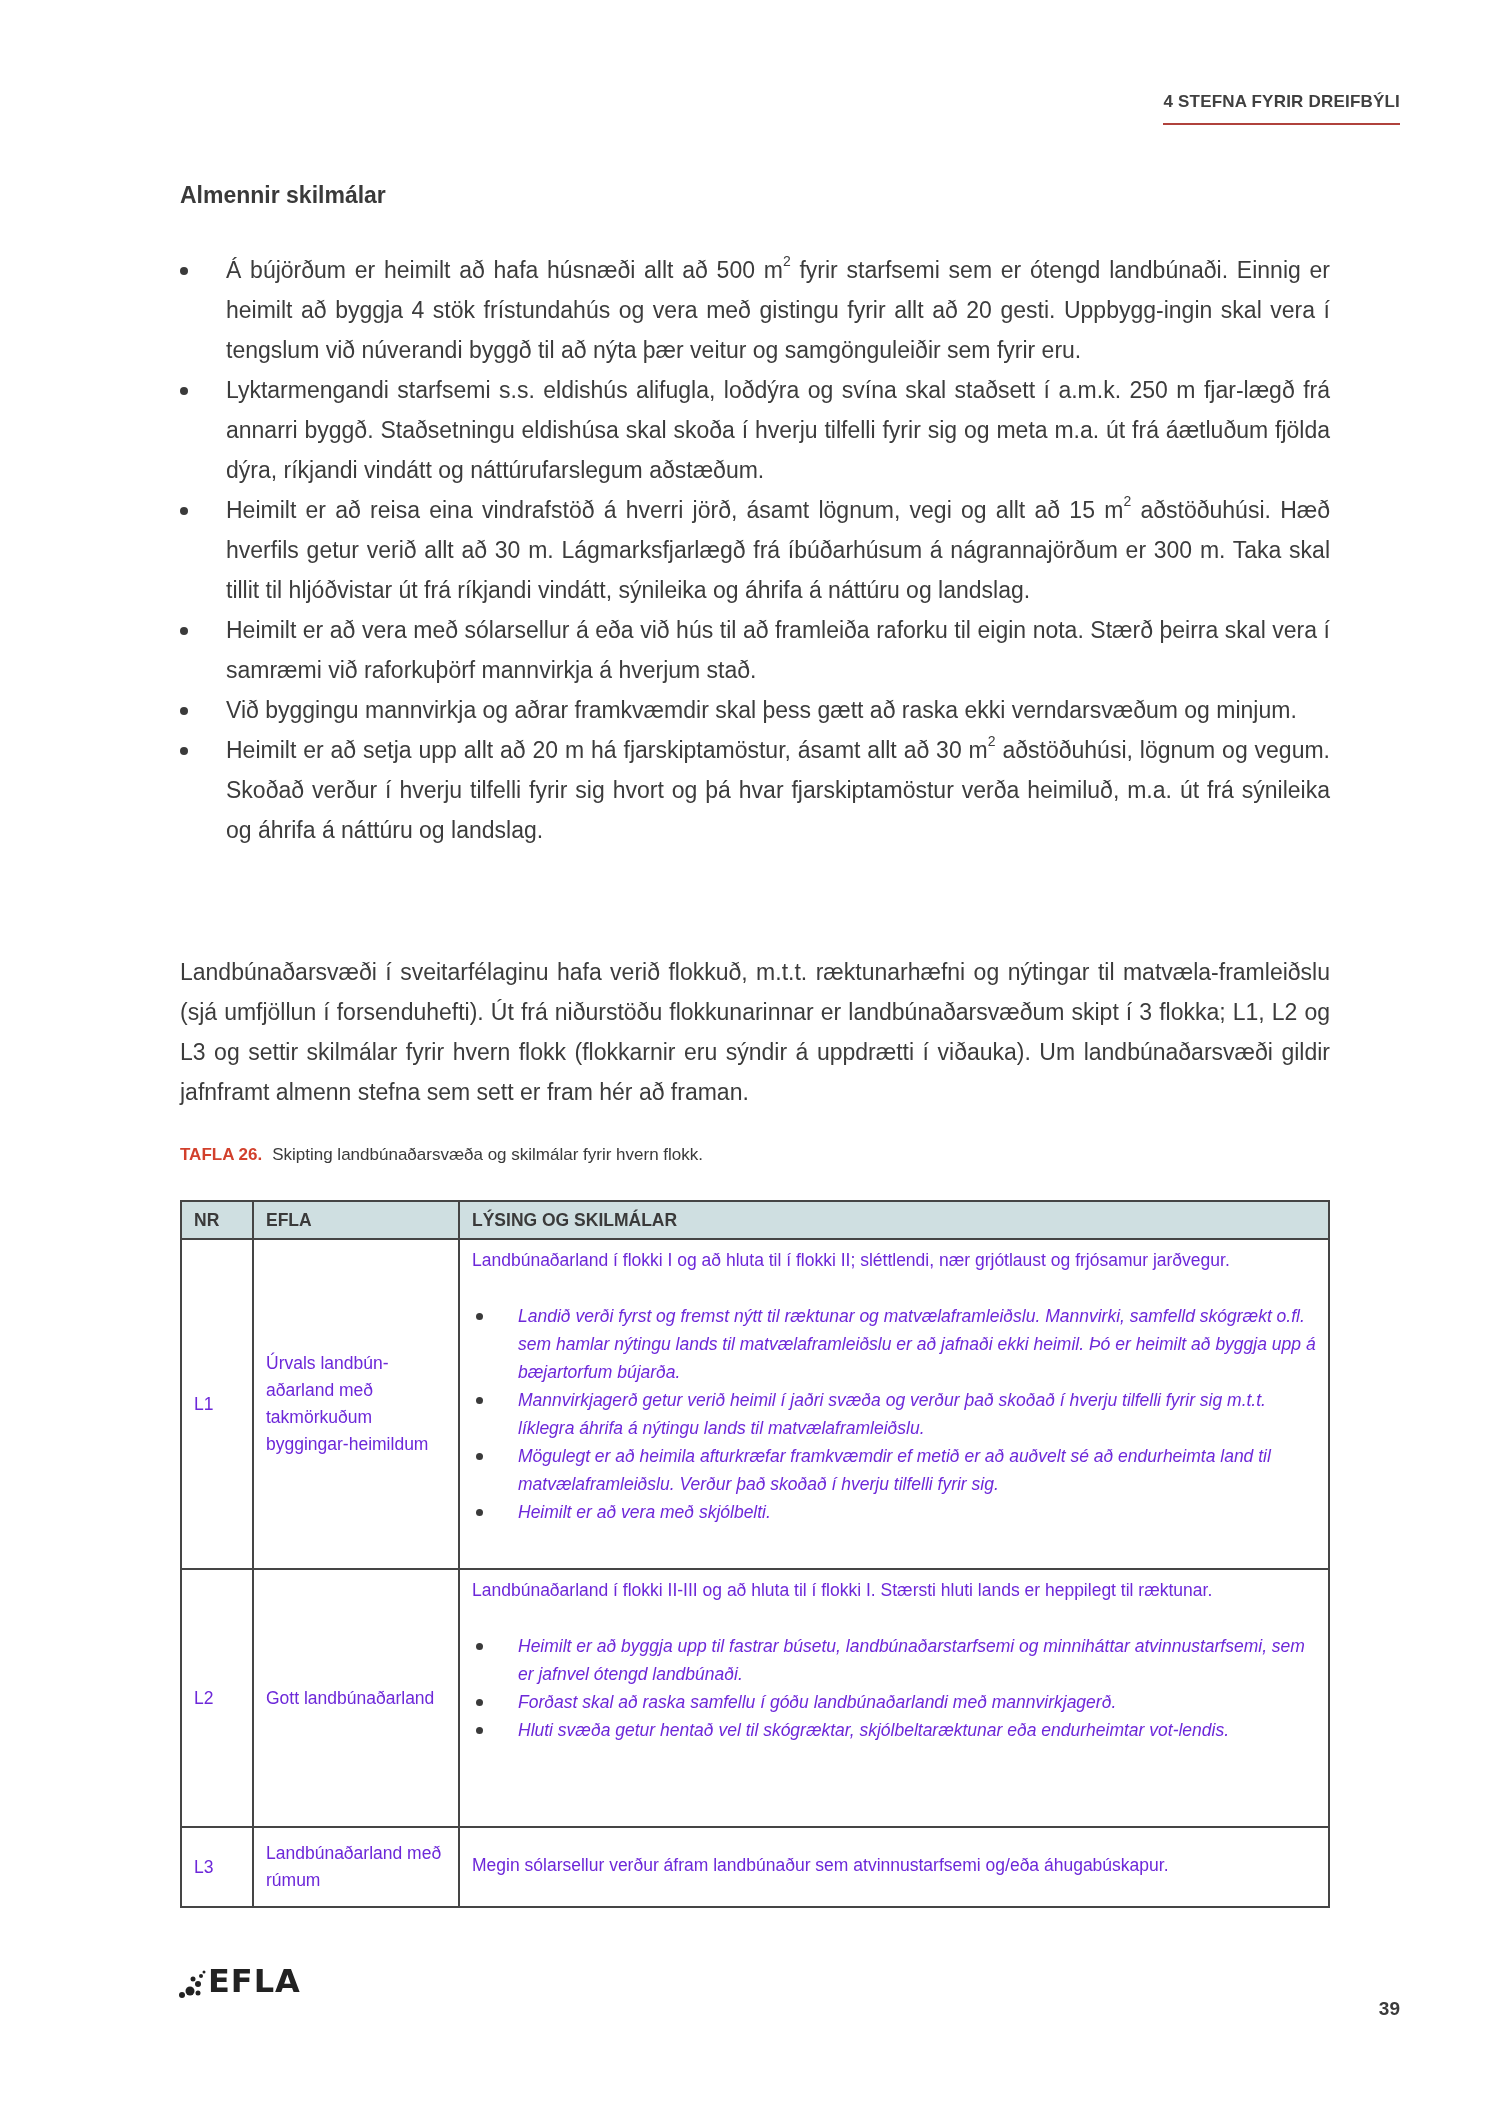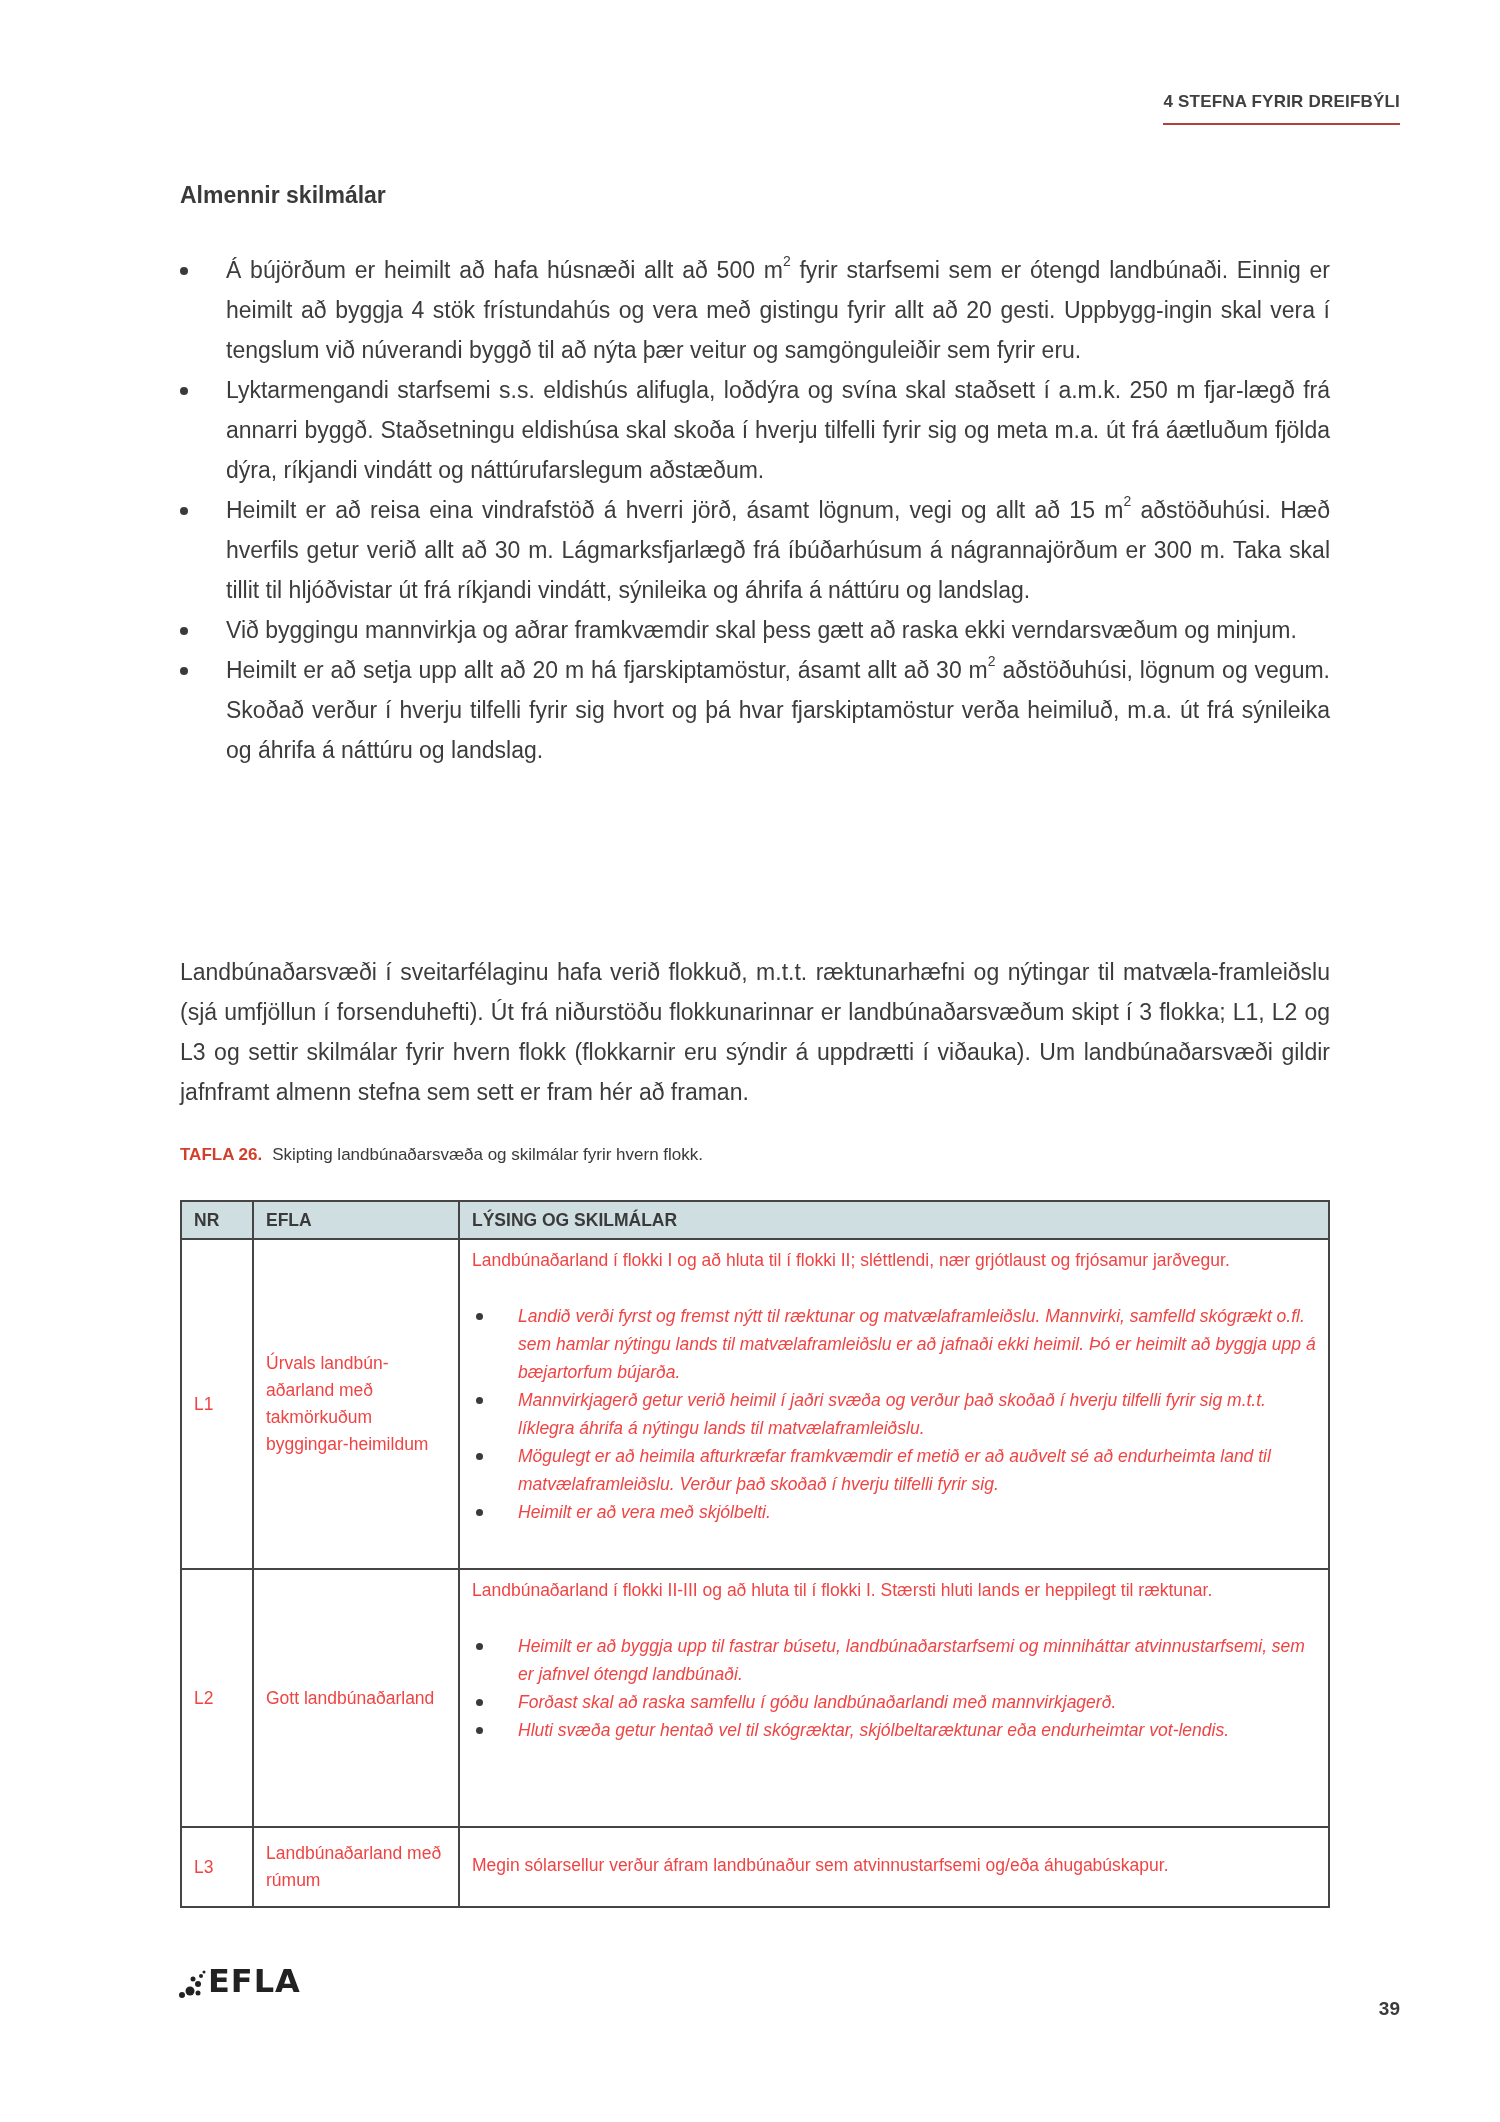--- a/index.html
+++ b/index.html
@@ -18,21 +18,21 @@
   .bullets li .dot { position: absolute; left: 0; top: 17px; width: 8px; height: 8px; border-radius: 50%; background: #3a3a3a; }
   sup { font-size: 14px; line-height: 0; position: relative; top: -3px; vertical-align: super; }
 
   .paragraph { position: absolute; left: 180px; top: 952px; width: 1150px; font-size: 23px; line-height: 40px;
                color: #3c3c3c; text-align: justify; margin: 0; }
 
   .caption { position: absolute; left: 180px; top: 1145px; font-size: 17px; color: #3a3a3a; }
   .caption .label { color: #d2402c; font-weight: bold; margin-right: 10px; }
 
   table.tbl { position: absolute; left: 180px; top: 1200px; width: 1150px; border-collapse: collapse; }
-  table.tbl th, table.tbl td { border: 2px solid #454545; vertical-align: middle; font-size: 17.5px; color: #ef4444; }
+  table.tbl th, table.tbl td { border: 2px solid #454545; vertical-align: middle; font-size: 17.5px; color: #6d28d9; }
   table.tbl th { background: #cfdfe1; font-weight: bold; text-align: left; padding: 4px 12px; height: 28px; color: #3a3a3a; }
   table.tbl td.nr { width: 46px; padding: 0 12px; }
   table.tbl td.heiti { width: 180px; padding: 12px 12px; line-height: 27px; }
   table.tbl td.desc { padding: 6px 12px 10px 12px; vertical-align: top; line-height: 28px; }
   .desc .intro { margin: 0 0 28px 0; }
   .desc ul { list-style: none; margin: 0; padding: 0; font-style: italic; }
   .desc ul li { position: relative; padding-left: 46px; }
   .desc ul li .dot { position: absolute; left: 4px; top: 11px; width: 7px; height: 7px; border-radius: 50%; background: #3a3a3a; }
   td.l3desc { vertical-align: middle !important; }
   tr.r1 { height: 330px; }
@@ -49,20 +49,21 @@
 <div class="page">
 
   <div class="running-header">4  STEFNA FYRIR DREIFBÝLI</div>
 
   <div class="section-title">Almennir skilmálar</div>
 
   <ul class="bullets">
     <li><span class="dot"></span><span>Á bújörðum er heimilt að hafa húsnæði allt að 500 m</span><sup>2</sup><span> fyrir starfsemi sem er ótengd landbúnaði. Einnig er heimilt að byggja 4 stök frístundahús og vera með gistingu fyrir allt að 20 gesti. Uppbygg-ingin skal vera í tengslum við núverandi byggð til að nýta þær veitur og samgönguleiðir sem fyrir eru.</span></li>
     <li><span class="dot"></span><span>Lyktarmengandi starfsemi s.s. eldishús alifugla, loðdýra og svína skal staðsett í a.m.k. 250 m fjar-lægð frá annarri byggð. Staðsetningu eldishúsa skal skoða í hverju tilfelli fyrir sig og meta m.a. út frá áætluðum fjölda dýra, ríkjandi vindátt og náttúrufarslegum aðstæðum.</span></li>
     <li><span class="dot"></span><span>Heimilt er að reisa eina vindrafstöð á hverri jörð, ásamt lögnum, vegi og allt að 15 m</span><sup>2</sup><span> aðstöðuhúsi. Hæð hverfils getur verið allt að 30 m. Lágmarksfjarlægð frá íbúðarhúsum á nágrannajörðum er 300 m. Taka skal tillit til hljóðvistar út frá ríkjandi vindátt, sýnileika og áhrifa á náttúru og landslag.</span></li>
+    <li><span class="dot"></span><span>Heimilt er að vera með sólarsellur á eða við hús til að framleiða raforku til eigin nota. Stærð þeirra skal vera í samræmi við raforkuþörf mannvirkja á hverjum stað.</span></li>
     <li><span class="dot"></span><span>Við byggingu mannvirkja og aðrar framkvæmdir skal þess gætt að raska ekki verndarsvæðum og minjum.</span></li>
     <li><span class="dot"></span><span>Heimilt er að setja upp allt að 20 m há fjarskiptamöstur, ásamt allt að 30 m</span><sup>2</sup><span> aðstöðuhúsi, lögnum og vegum. Skoðað verður í hverju tilfelli fyrir sig hvort og þá hvar fjarskiptamöstur verða heimiluð, m.a. út frá sýnileika og áhrifa á náttúru og landslag.</span></li>
   </ul>
 
   <p class="paragraph">Landbúnaðarsvæði í sveitarfélaginu hafa verið flokkuð, m.t.t. ræktunarhæfni og nýtingar til matvæla-framleiðslu (sjá umfjöllun í forsenduhefti). Út frá niðurstöðu flokkunarinnar er landbúnaðarsvæðum skipt í 3 flokka; L1, L2 og L3 og settir skilmálar fyrir hvern flokk (flokkarnir eru sýndir á uppdrætti í viðauka). Um landbúnaðarsvæði gildir jafnframt almenn stefna sem sett er fram hér að framan.</p>
 
   <div class="caption">
     <span class="label">TAFLA 26.</span><span>Skipting landbúnaðarsvæða og skilmálar fyrir hvern flokk.</span>
   </div>
 

